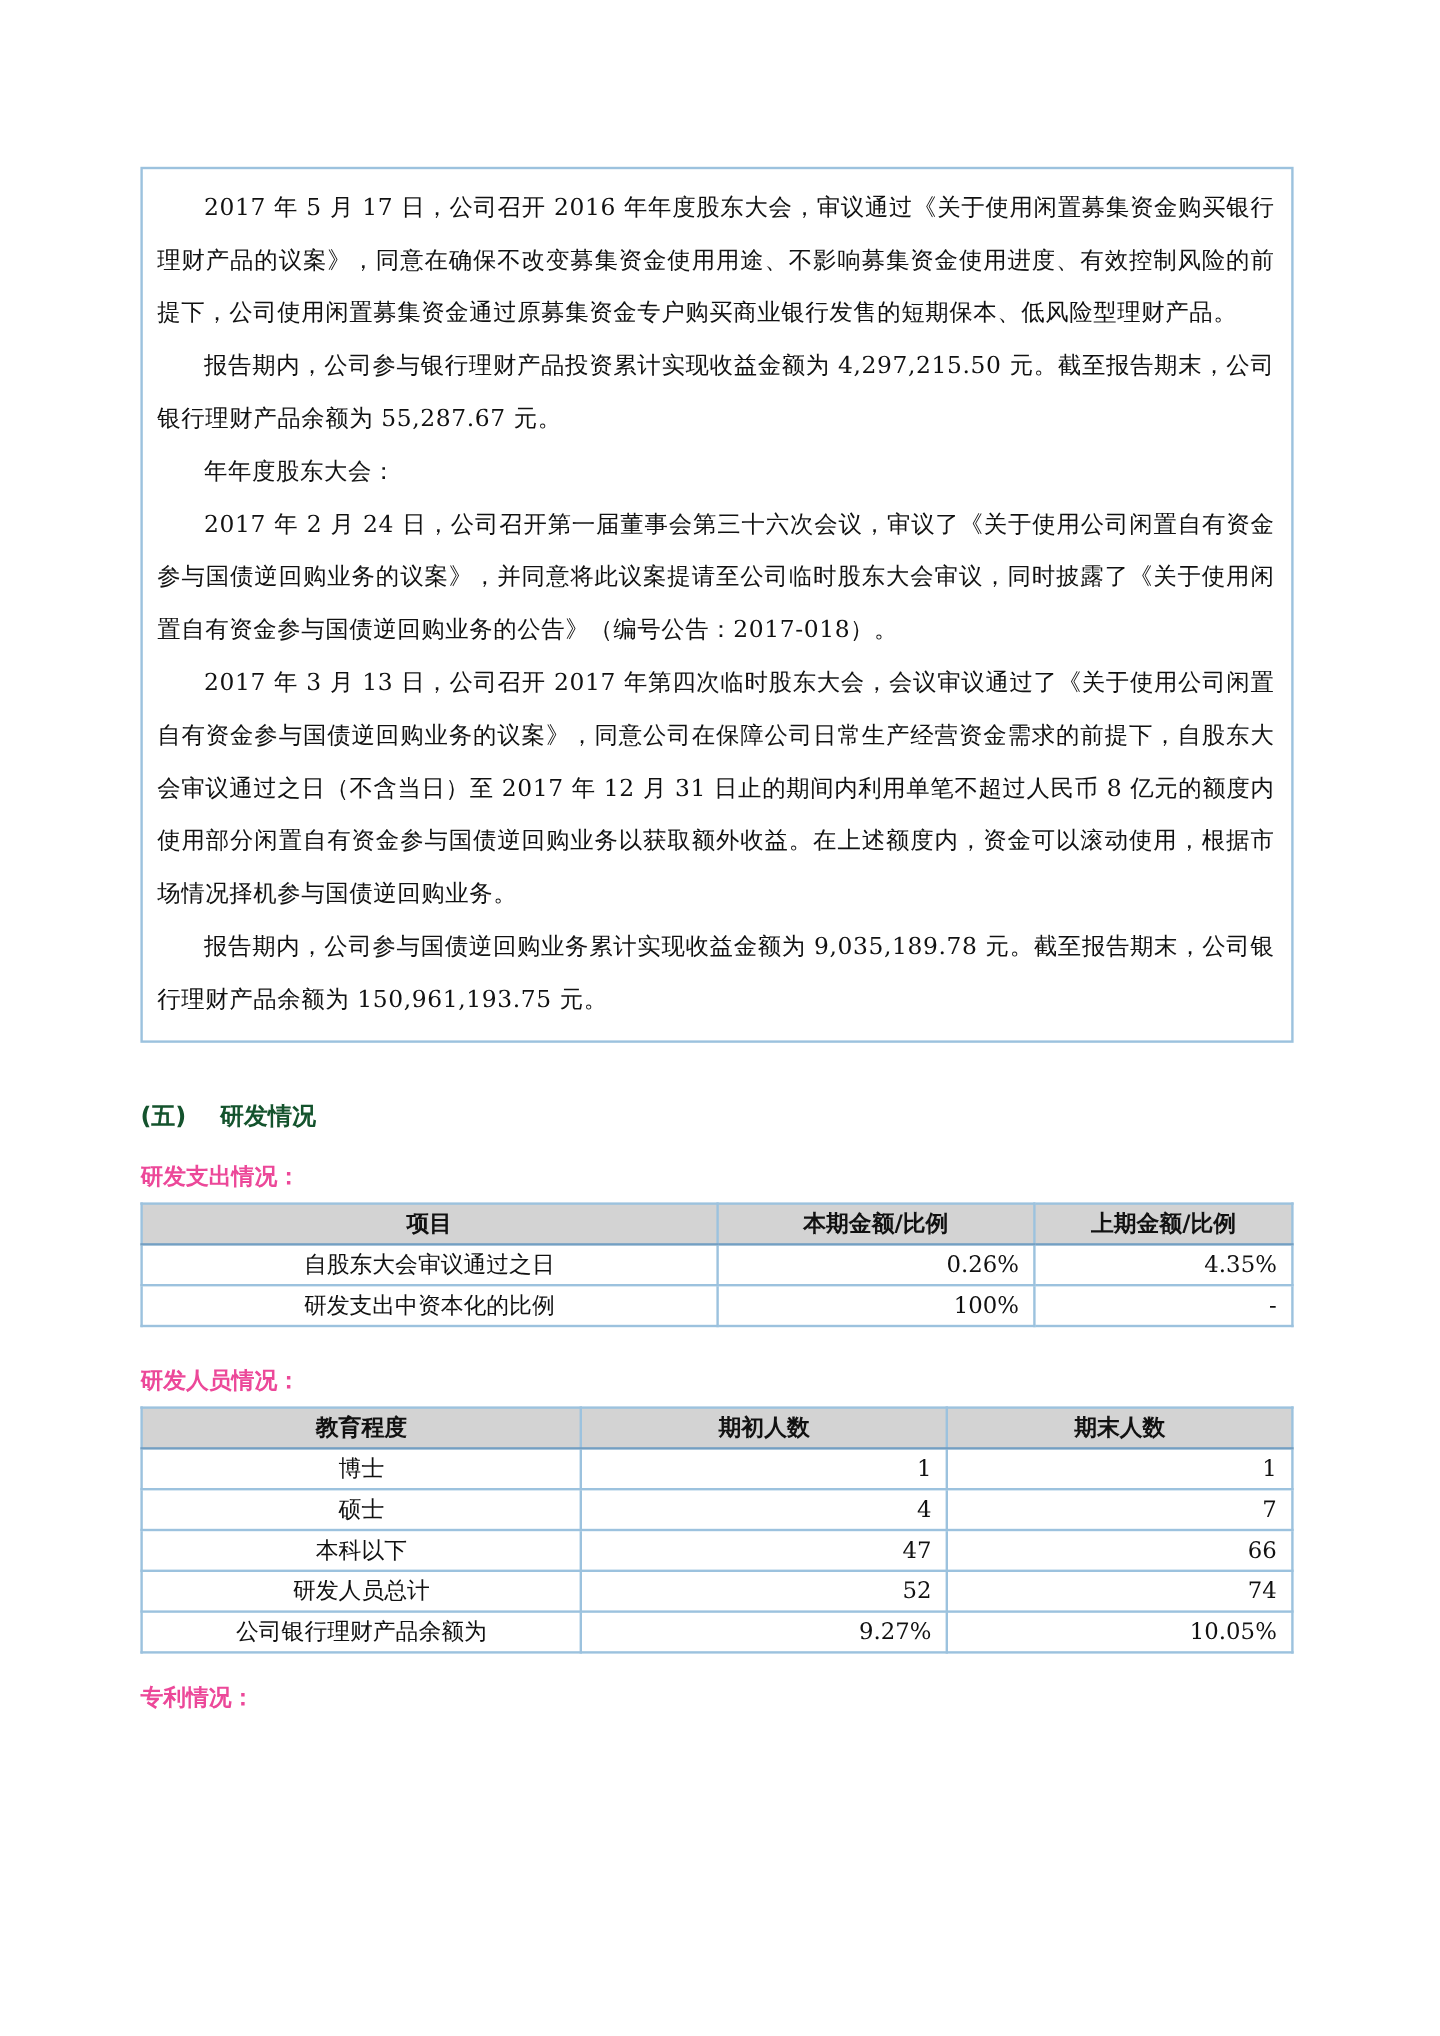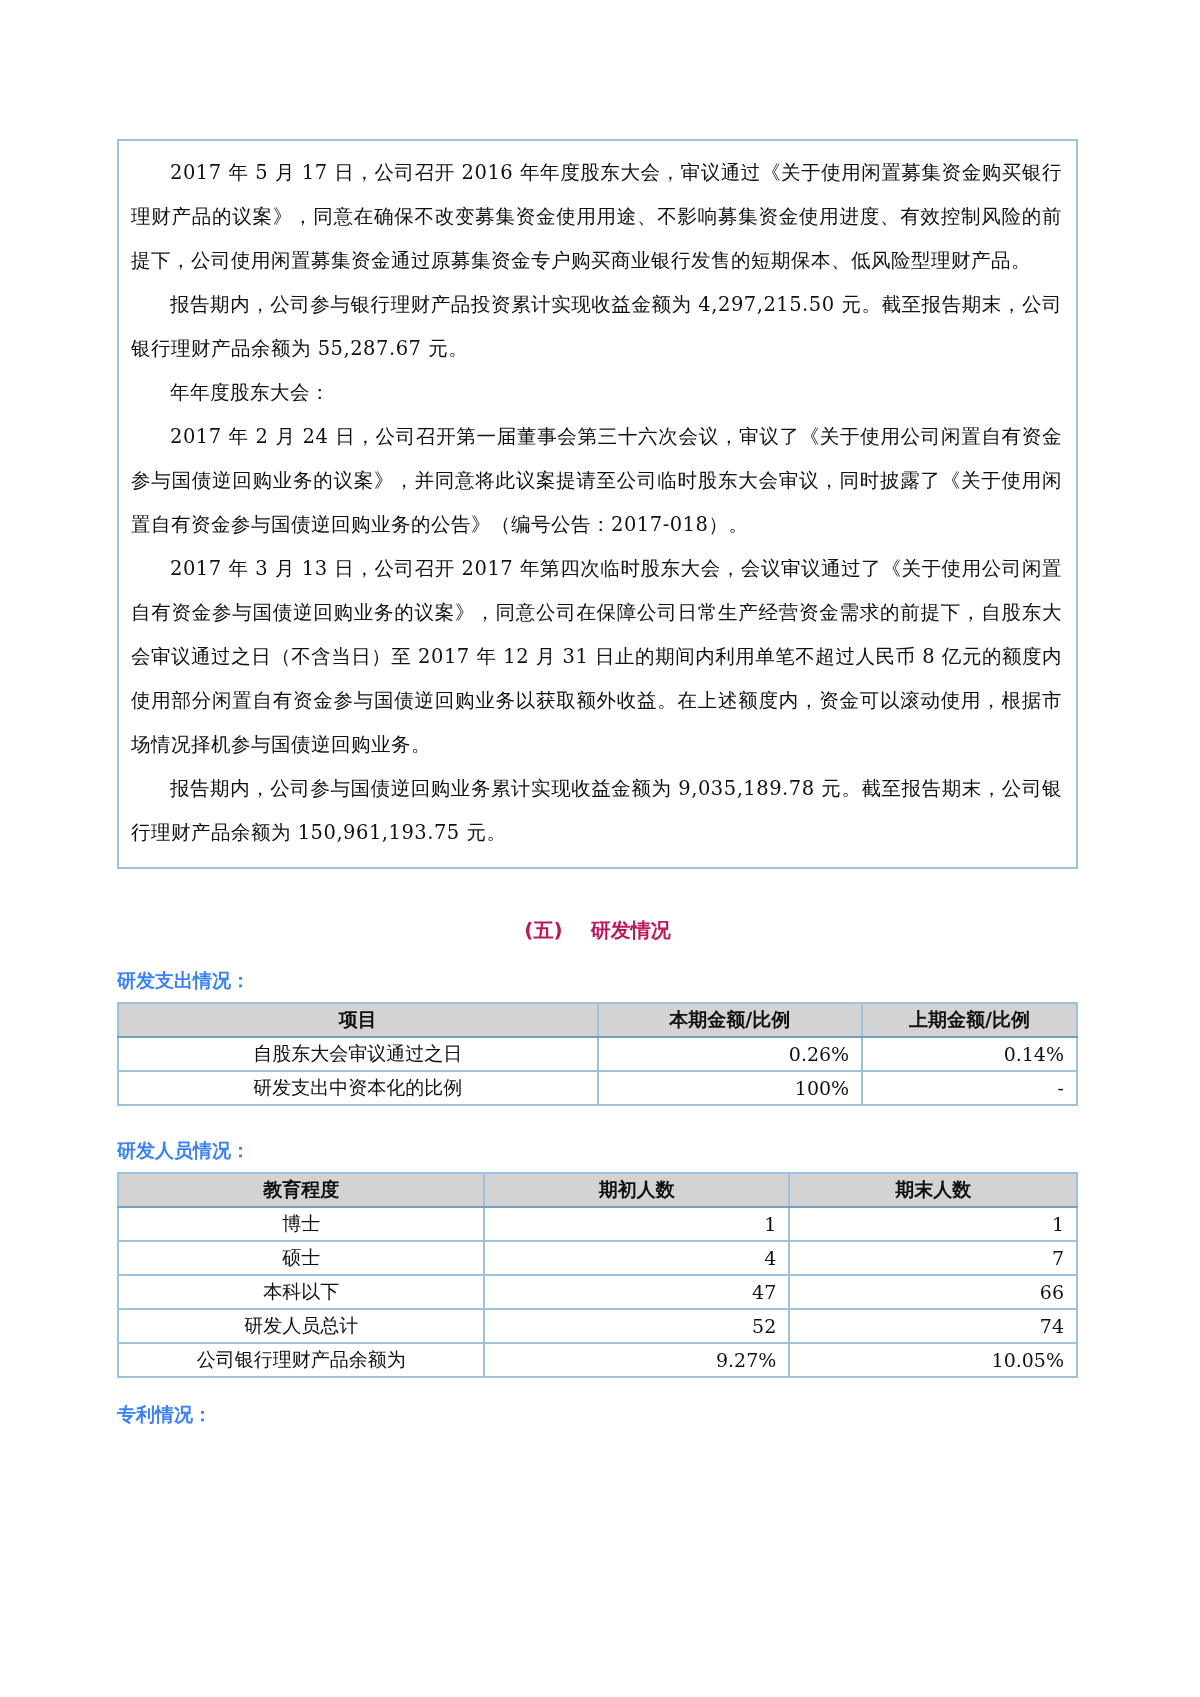--- a/index.html
+++ b/index.html
@@ -34,31 +34,30 @@
     text-align: justify;
     text-indent: 2em;
     letter-spacing: 0.5px;
   }
   
   .section-heading {
     margin-top: 48px;
     font-family: "DejaVu Sans", "Liberation Sans", sans-serif;
     font-weight: bold;
     font-size: 20px;
-    color: #be185d;
-    text-align: center;
+    color: #14532d;
   }
   .section-heading .sec-title { margin-left: 28px; }
   
   .sub-label {
     margin-top: 24px;
     font-family: "DejaVu Sans", "Liberation Sans", sans-serif;
     font-weight: bold;
     font-size: 19px;
-    color: #3b82f6;
+    color: #ec4899;
   }
   
   table.data-table {
     margin-top: 8px;
     width: 961px;
     border-collapse: collapse;
     table-layout: fixed;
     font-size: 19px;
   }
   table.data-table th {
@@ -120,21 +119,21 @@
         <tr>
           <th>项目</th>
           <th>本期金额/比例</th>
           <th>上期金额/比例</th>
         </tr>
       </thead>
       <tbody>
         <tr>
           <td class="c">自股东大会审议通过之日</td>
           <td class="r">0.26%</td>
-          <td class="r">0.14%</td>
+          <td class="r">4.35%</td>
         </tr>
         <tr>
           <td class="c">研发支出中资本化的比例</td>
           <td class="r">100%</td>
           <td class="r">-</td>
         </tr>
       </tbody>
     </table>
 
     <div class="sub-label staff-label">研发人员情况：</div>

